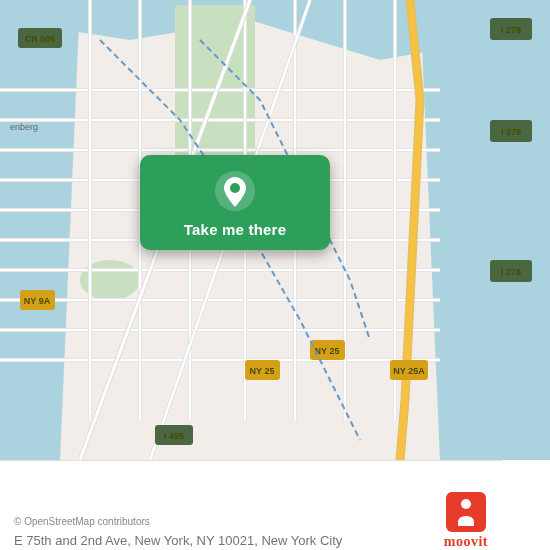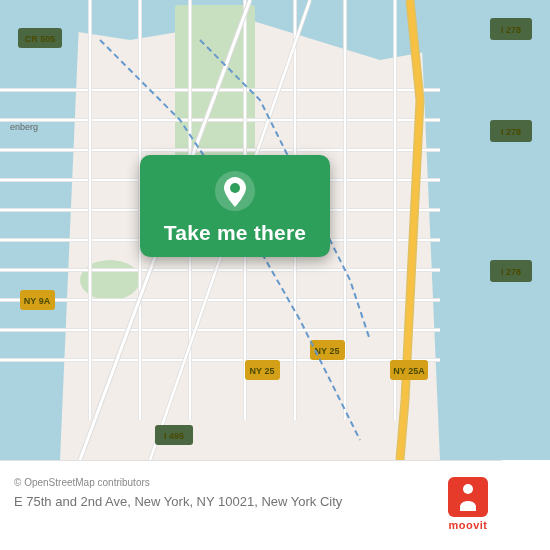--- a/index.html
+++ b/index.html
@@ -43,34 +43,34 @@
     }
 
     #location-pin-icon {
       width: 44px;
       height: 44px;
       margin-bottom: 8px;
     }
 
     #take-me-there-label {
       color: #fff;
-      font-size: 21px;
+      font-size: 15px;
       font-weight: 600;
       letter-spacing: 0.2px;
       white-space: nowrap;
     }
 
     
     #bottom-bar {
       width: 502px;
       height: 90px;
       background: #fff;
       display: flex;
-      align-items: flex-start;
-      padding: 16px 14px;
+      align-items: flex-end;
+      padding: 0 14px;
       border-top: 1px solid #e0e0e0;
     }
 
     #bottom-bar-text-group {
       flex: 1;
     }
 
     #copyright-text {
       font-size: 10px;
       color: #888;
@@ -92,24 +92,25 @@
       flex-shrink: 0;
     }
 
     #moovit-icon {
       width: 40px;
       height: 40px;
       margin-bottom: 2px;
     }
 
     #moovit-label {
-      font-size: 11px;
+      font-size: 14px;
       font-weight: 700;
       color: #e63a2b;
       letter-spacing: 0.5px;
+      font-family: Liberation Serif, serif;
     }
     .road-minor { stroke: #ffffff; stroke-width: 2.5; fill: none; }
     .road-outline-minor { stroke: #ddd; stroke-width: 4; fill: none; }
     .label-highway {
       fill: #4a4a00;
       font-size: 9px;
       font-family: Arial;
       font-weight: bold;
     }
   </style>

